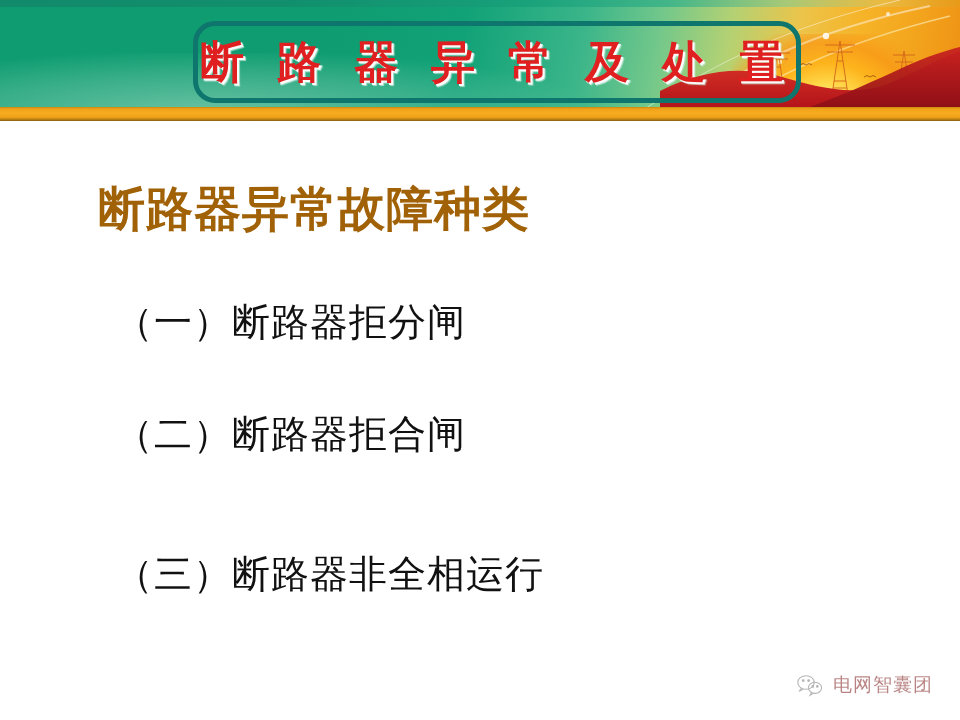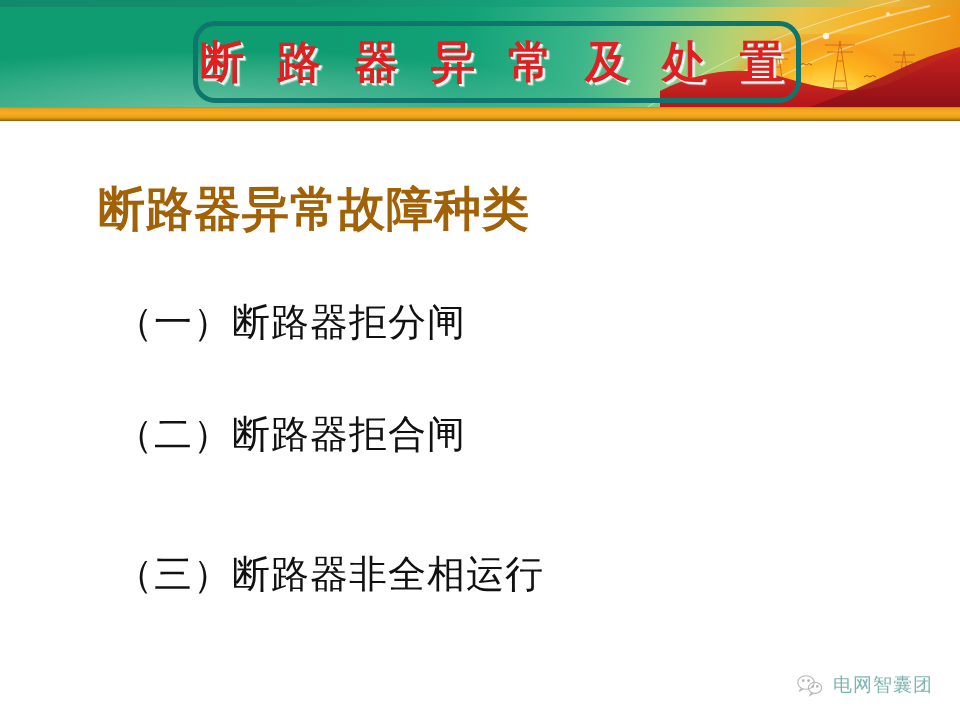--- a/index.html
+++ b/index.html
@@ -178,21 +178,21 @@
     right: 27px;
     bottom: 22px;
     display: flex;
     align-items: center;
     gap: 8px;
     opacity: .55;
   }
   #watermark .wm-text {
     font-family: "Liberation Sans", "DejaVu Sans", sans-serif;
     font-size: 19px;
-    color: #0f766e;
+    color: #7f1d1d;
     letter-spacing: 1px;
     white-space: nowrap;
   }
   #wm-logo { display: block; }
 </style>
 </head>
 <body>
 
 <div id="slide">
 

